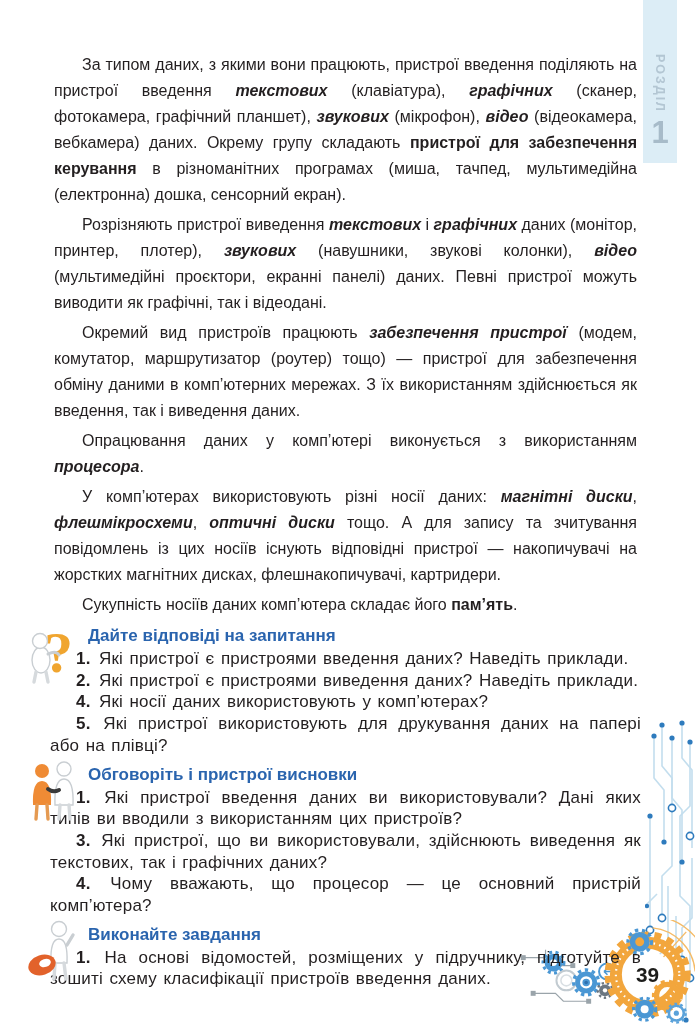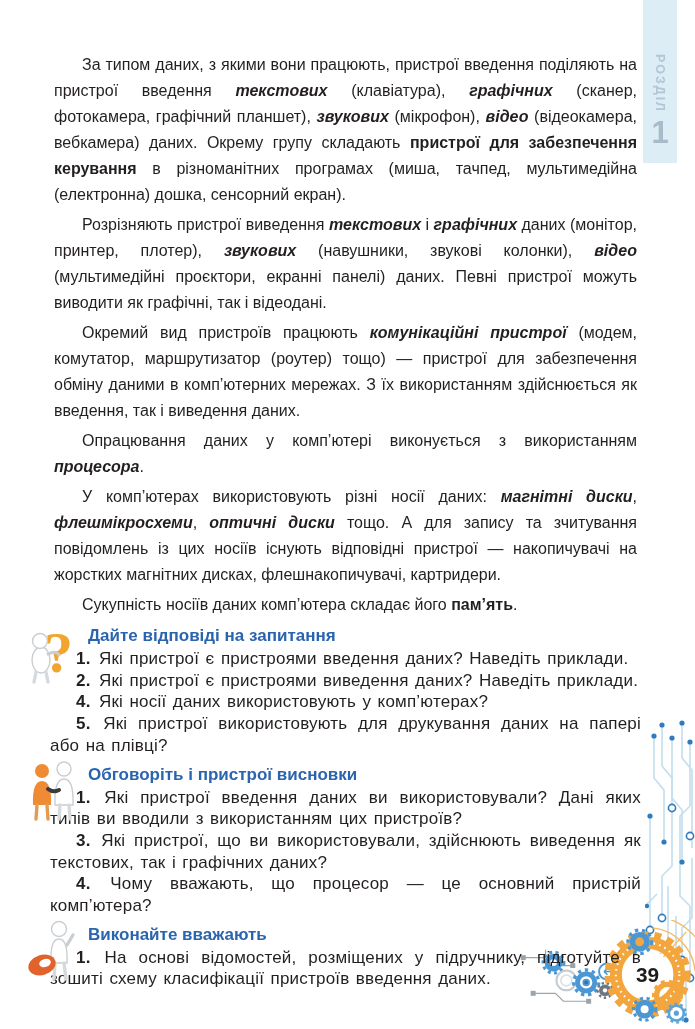--- a/index.html
+++ b/index.html
@@ -156,21 +156,21 @@
   <circle cx="162" cy="94" r="2.6" fill="#5aa2da"></circle>
   <text x="133" y="62.5" text-anchor="middle" font-family="Liberation Sans, sans-serif" font-size="21" font-weight="bold" fill="#1d1d1b">39</text>
 </svg>
 
 <div class="content">
 
   <div>
     <div>
         <p class="par"><span class="s-n">За типом даних, з якими вони працюють, пристрої введення поділяють на пристрої введення </span><span class="s-bi">текстових</span><span class="s-n"> (клавіатура), </span><span class="s-bi">графічних</span><span class="s-n"> (сканер, фотокамера, графічний планшет), </span><span class="s-bi">звукових</span><span class="s-n"> (мікрофон), </span><span class="s-bi">відео</span><span class="s-n"> (відеокамера, вебкамера) даних. Окрему групу складають </span><span class="s-b">пристрої для забезпечення керування</span><span class="s-n"> в різноманітних програмах (миша, тачпед, мультимедійна (електронна) дошка, сенсорний екран).</span></p>
         <p class="par"><span class="s-n">Розрізняють пристрої виведення </span><span class="s-bi">текстових</span><span class="s-n"> і </span><span class="s-bi">графічних</span><span class="s-n"> даних (монітор, принтер, плотер), </span><span class="s-bi">звукових</span><span class="s-n"> (навушники, звукові колонки), </span><span class="s-bi">відео</span><span class="s-n"> (мультимедійні проєктори, екранні панелі) даних. Певні пристрої можуть виводити як графічні, так і відеодані.</span></p>
-        <p class="par"><span class="s-n">Окремий вид пристроїв працюють </span><span class="s-bi">комунікаційні пристрої</span><span class="s-n"> (модем, комутатор, маршрутизатор (роутер) тощо) — пристрої для забезпечення обміну даними в комп’ютерних мережах. З їх використанням здійснюється як введення, так і виведення даних.</span></p>
+        <p class="par"><span class="s-n">Окремий вид пристроїв працюють </span><span class="s-bi">забезпечення пристрої</span><span class="s-n"> (модем, комутатор, маршрутизатор (роутер) тощо) — пристрої для забезпечення обміну даними в комп’ютерних мережах. З їх використанням здійснюється як введення, так і виведення даних.</span></p>
         <p class="par"><span class="s-n">Опрацювання даних у комп’ютері виконується з використанням </span><span class="s-bi">процесора</span><span class="s-n">.</span></p>
         <p class="par"><span class="s-n">У комп’ютерах використовують різні носії даних: </span><span class="s-bi">магнітні диски</span><span class="s-n">, </span><span class="s-bi">флешмікросхеми</span><span class="s-n">, </span><span class="s-bi">оптичні диски</span><span class="s-n"> тощо. А для запису та зчитування повідомлень із цих носіїв існують відповідні пристрої — накопичувачі на жорстких магнітних дисках, флешнакопичувачі, картридери.</span></p>
         <p class="par"><span class="s-n">Сукупність носіїв даних комп’ютера складає його </span><span class="s-b">пам’ять</span><span class="s-n">.</span></p>
       </div>
   </div>
 
   <div class="section">
     <svg class="sec-icon" viewBox="0 0 58 66">
       <text x="18" y="52" font-family="Liberation Serif, serif" font-size="58" font-weight="bold" fill="#f0a52f">?</text>
       <ellipse cx="15" cy="40" rx="9" ry="13" fill="#ffffff" stroke="#c9ced2" stroke-width="1.4"></ellipse>
@@ -207,19 +207,19 @@
 
   <div class="section">
     <svg class="sec-icon" viewBox="0 0 58 66">
       <circle cx="33" cy="10" r="7.5" fill="#ffffff" stroke="#c9ced2" stroke-width="1.4"></circle>
       <path d="M25,44 Q24,20 33,20 Q42,20 41,44 Z" fill="#ffffff" stroke="#c9ced2" stroke-width="1.4"></path>
       <path d="M41,26 L47,16" stroke="#c9ced2" stroke-width="3.4" stroke-linecap="round"></path>
       <path d="M29,44 L28,60 M38,44 L40,60" stroke="#d6dadd" stroke-width="3.4" stroke-linecap="round"></path>
       <ellipse cx="16" cy="46" rx="14" ry="10" fill="#e2622b" transform="rotate(-18 16 46)"></ellipse>
       <ellipse cx="19" cy="44" rx="6" ry="4" fill="#ffffff" transform="rotate(-18 19 44)"></ellipse>
     </svg>
-    <h3 class="sec-title">Виконайте вважають</h3>
+    <h3 class="sec-title">Виконайте завдання</h3>
     <div>
         <p class="item"><b class="num">1.</b> На основі відомостей, розміщених у підручнику, підготуйте в зошиті схему класифікації пристроїв введення даних.</p>
       </div>
   </div>
 
 </div>
 
 </body></html>

